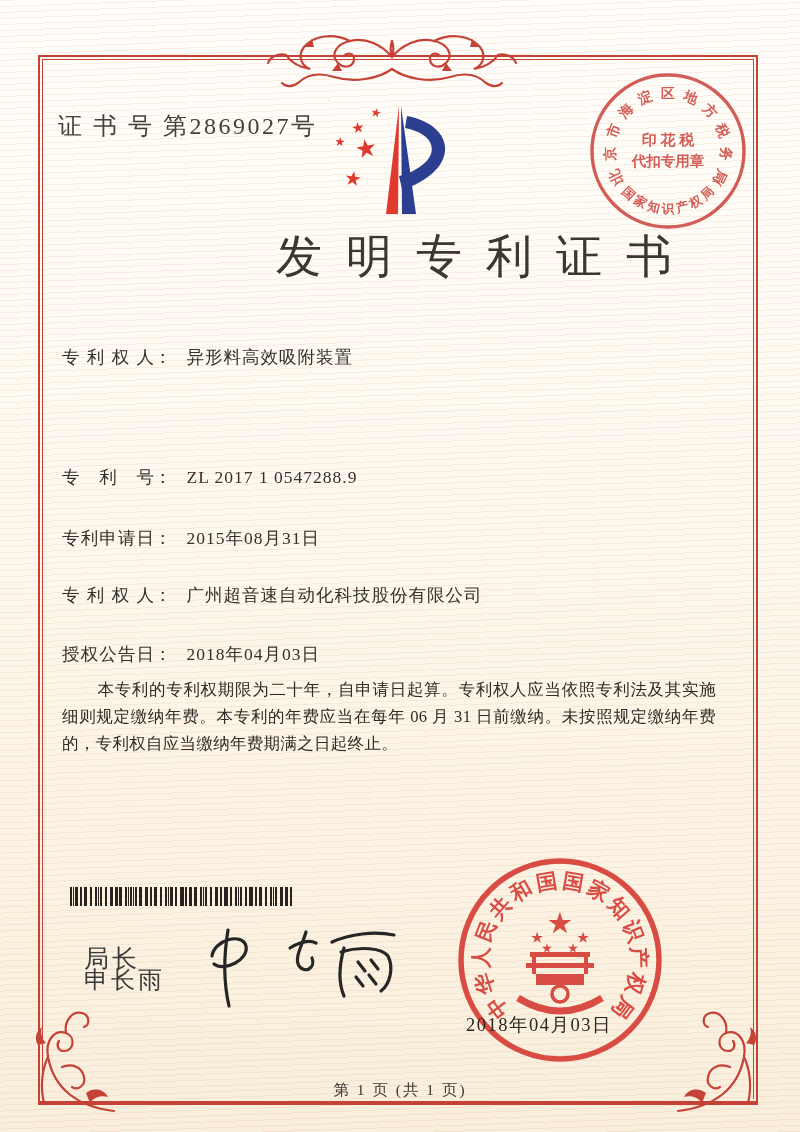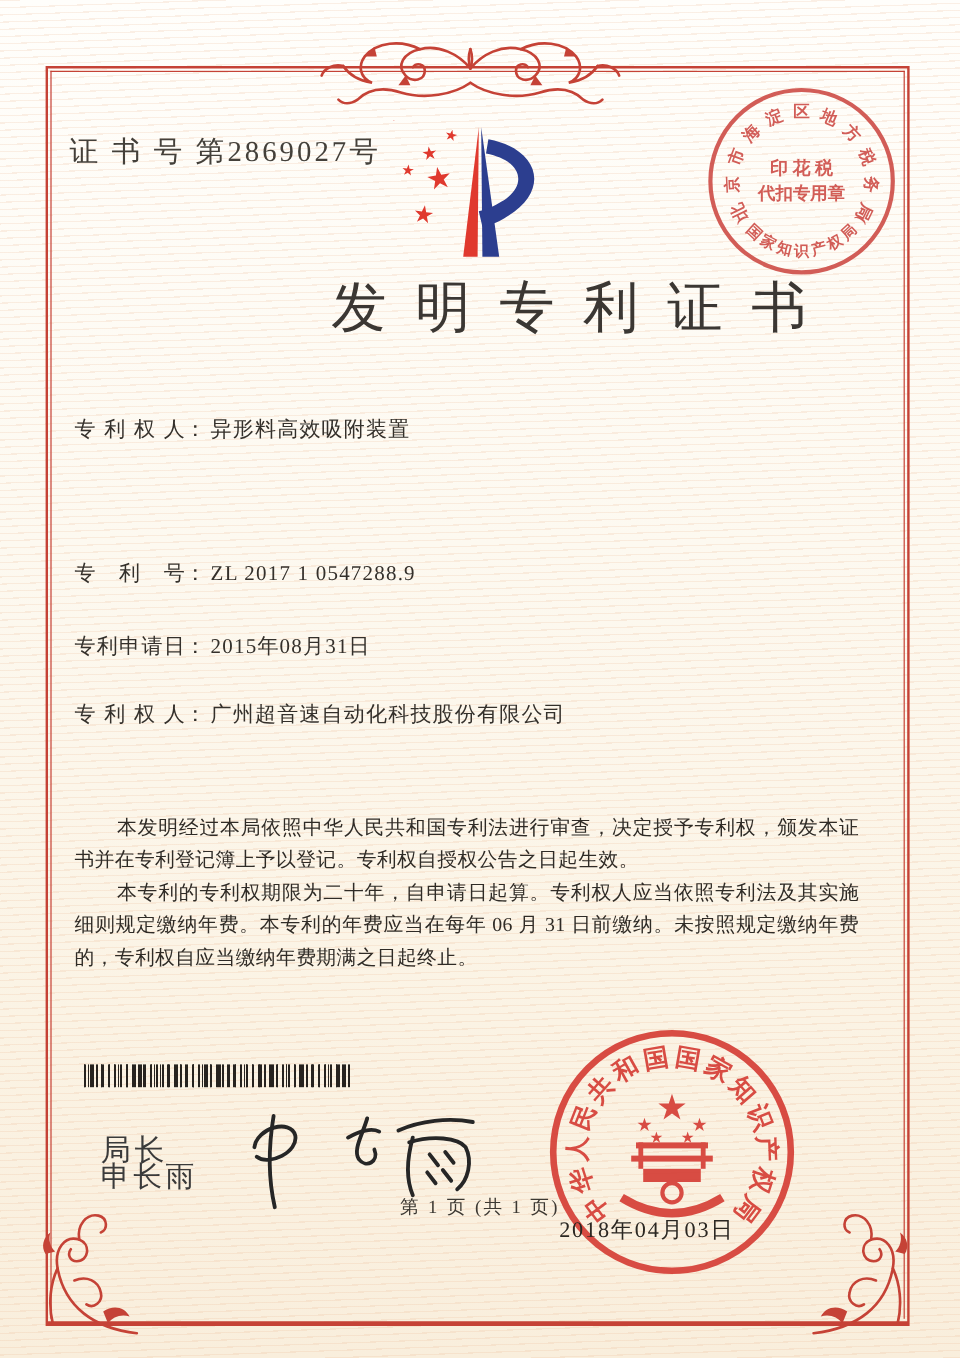--- a/index.html
+++ b/index.html
@@ -30,21 +30,21 @@
   .cert-no{
     left:58px;top:110px;font-size:24px;letter-spacing:2.5px;color:#44403a;
   }
   .title{
     left:0;top:226px;width:696px;text-align:right;
     font-size:46px;letter-spacing:24px;text-indent:24px;color:#3b3733;font-weight:500;
   }
   .field-row{left:62px;width:660px;font-size:17.5px;color:#34302b;white-space:nowrap;}
   .flabel{display:inline-block;width:92px;text-align:justify;text-align-last:justify;vertical-align:bottom;}
   .fcolon{display:inline-block;margin-right:4px;}
-  .fvalue{letter-spacing:1px;}
+  .fvalue{letter-spacing:1px;margin-left:11px;}
   .body-text{left:62px;top:676px;width:654px;}
   .body-text p{
     margin:0;font-size:16.5px;line-height:27px;text-indent:2.15em;
     text-align:justify;color:#2f2b26;letter-spacing:.3px;
   }
   .barcode{
     left:70px;top:887px;width:223px;height:19px;
     background:
       repeating-linear-gradient(90deg,#27231f 0 2px,transparent 2px 5px),
       repeating-linear-gradient(90deg,#27231f 0 1px,transparent 1px 7px),
@@ -58,21 +58,21 @@
   .signature-svg path{stroke:#262626;stroke-width:3.2;fill:none;stroke-linecap:round;}
   .seal-svg{left:452px;top:852px;opacity:.94;}
   .seal-svg .ring{stroke:var(--seal-red,#d6423a);stroke-width:5.5;fill:none;}
   .seal-svg text{fill:var(--seal-red,#d6423a);font-family:"Liberation Serif","DejaVu Serif",serif;font-weight:bold;}
   .seal-svg .emblem{fill:var(--seal-red,#d6423a);}
   .seal-svg .emblem-line{stroke:var(--seal-red,#d6423a);fill:none;}
   .seal-date{left:466px;top:1012px;font-size:18.5px;letter-spacing:1.5px;color:#2b2722;white-space:nowrap;}
   .stamp-svg{left:585px;top:68px;opacity:.88;}
   .stamp-svg .ring{stroke:var(--stamp-red,#cc4842);stroke-width:3.5;fill:none;}
   .stamp-svg text{fill:var(--stamp-red,#cc4842);font-family:"Liberation Serif","DejaVu Serif",serif;font-weight:600;}
-  .footer{left:0;top:996px;width:800px;text-align:center;font-size:15.5px;color:#3c3832;letter-spacing:2px;}
+  .footer{left:0;top:1080px;width:800px;text-align:center;font-size:15.5px;color:#3c3832;letter-spacing:2px;}
   .logo-svg{left:328px;top:100px;}
   .logo-svg .red{fill:var(--logo-red,#e0392e);}
   .logo-svg .blue{fill:var(--logo-blue,#2c3e8f);}
   .ornament path{stroke:var(--frame-red,#c54236);fill:none;stroke-width:2.2;stroke-linecap:round;}
   .ornament .fill{fill:var(--frame-red,#c54236);stroke:none;}
 </style>
 </head>
 <body>
 
 <div class="page">
@@ -160,23 +160,25 @@
   </div>
   <div class="abs field-row" style="top:465px">
     <span class="flabel">专利号</span><span class="fcolon">：</span><span class="fvalue">ZL 2017 1 0547288.9</span>
   </div>
   <div class="abs field-row" style="top:526px">
     <span class="flabel">专利申请日</span><span class="fcolon">：</span><span class="fvalue">2015年08月31日</span>
   </div>
   <div class="abs field-row" style="top:583px">
     <span class="flabel">专利权人</span><span class="fcolon">：</span><span class="fvalue">广州超音速自动化科技股份有限公司</span>
   </div>
+  <div class="abs field-row" style="top:642px">
+    <span class="flabel">授权公告日</span><span class="fcolon">：</span><span class="fvalue">2018年04月03日</span>
+  </div>
 
   <div class="abs body-text">
-    <p>本发明经过本局依照中华人民共和国专利法进行审查，决定授予专利权，颁发本证书并在专利登记簿上予以登记。专利权自授权公告之日起生效。</p>
     <p>本专利的专利权期限为二十年，自申请日起算。专利权人应当依照专利法及其实施细则规定缴纳年费。本专利的年费应当在每年 06 月 31 日前缴纳。未按照规定缴纳年费的，专利权自应当缴纳年费期满之日起终止。</p>
   </div>
 
   <div class="abs barcode"></div>
 
   <div class="abs officer-title">局长</div>
   <div class="abs officer-name">申长雨</div>
 
   <svg class="abs signature-svg" width="205" height="100" viewBox="0 0 205 100">
     <path d="M14,36 C16,20 44,12 48,26 C51,40 26,52 16,44"></path>

